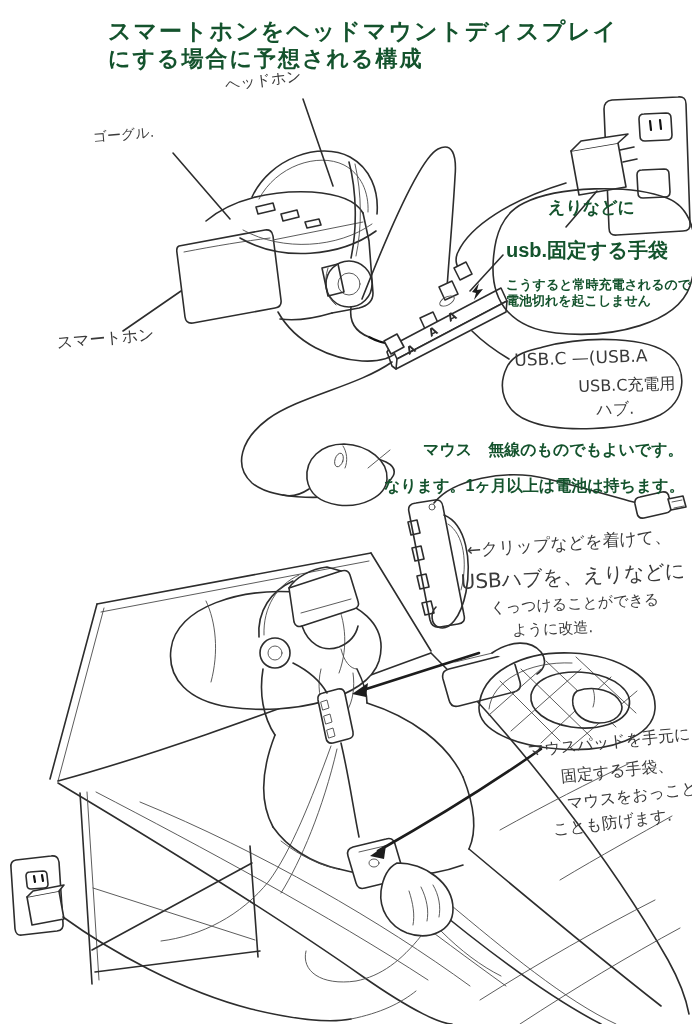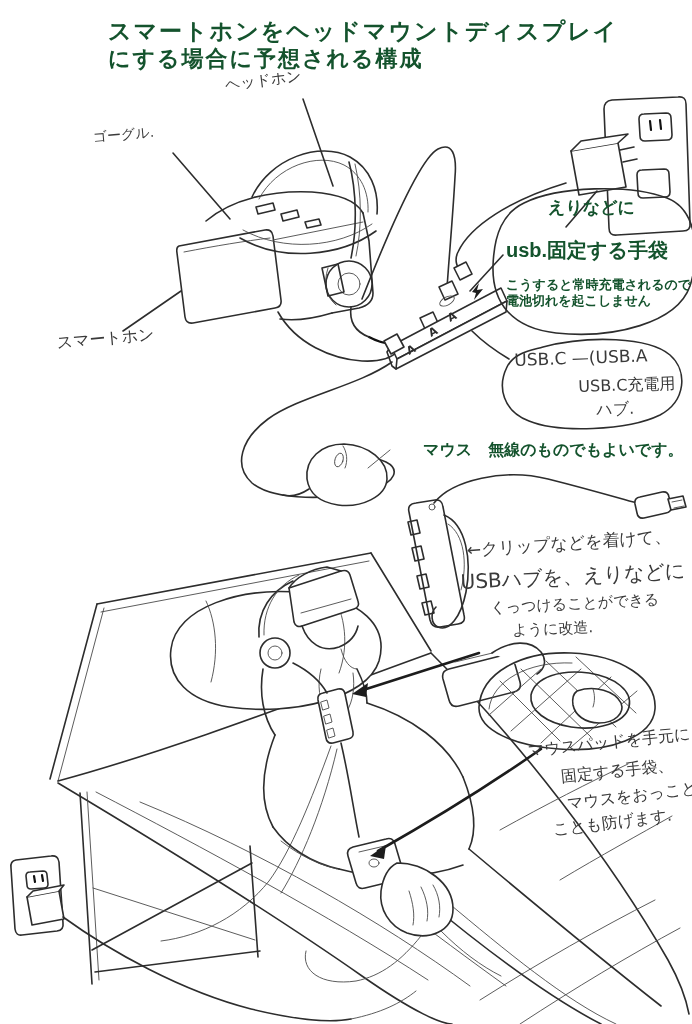--- a/index.html
+++ b/index.html
@@ -275,20 +275,21 @@
 <div class="txt t bub-charger">えりなどに</div>
 <div class="txt t bub-port">usb.固定する手袋</div>
 <div class="txt t bub-note1">こうすると常時充電されるので</div>
 <div class="txt t bub-note2">電池切れを起こしません</div>
 
 <div class="txt hand hub1">USB.C —(USB.A</div>
 <div class="txt hand hub2">USB.C充電用</div>
 <div class="txt hand hub3">ハブ.</div>
 
 <div class="txt t mnote1">マウス　無線のものでもよいです。</div>
+<div class="txt t mnote3">なります。1ヶ月以上は電池は持ちます。</div>
 
 
 <div class="txt hand clip1">←クリップなどを着けて、</div>
 <div class="txt hand clip2">USBハブを、えりなどに</div>
 <div class="txt hand clip3">くっつけることができる</div>
 <div class="txt hand clip4">ように改造.</div>
 
 <div class="txt hand glv1">マウスパッドを手元に</div>
 <div class="txt hand glv2">固定する手袋、</div>
 <div class="txt hand glv3">マウスをおっことす</div>

